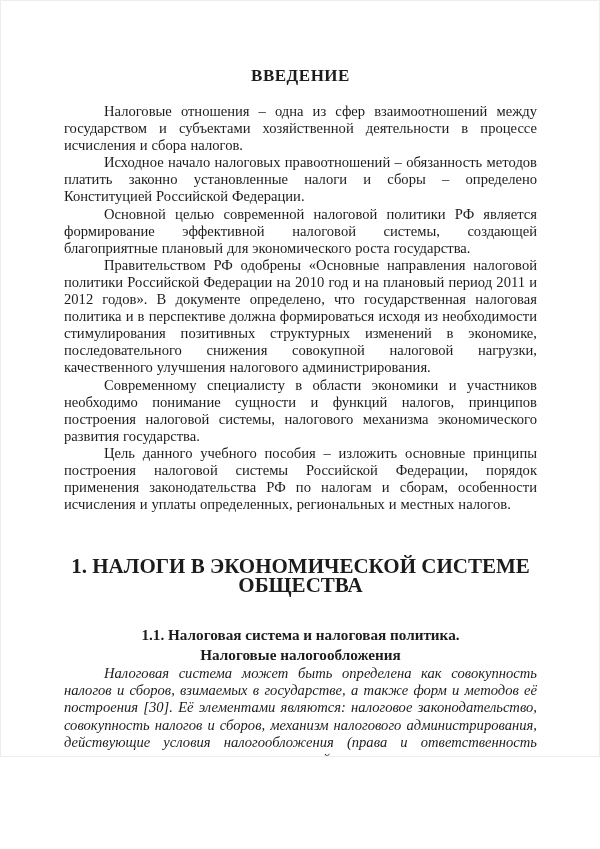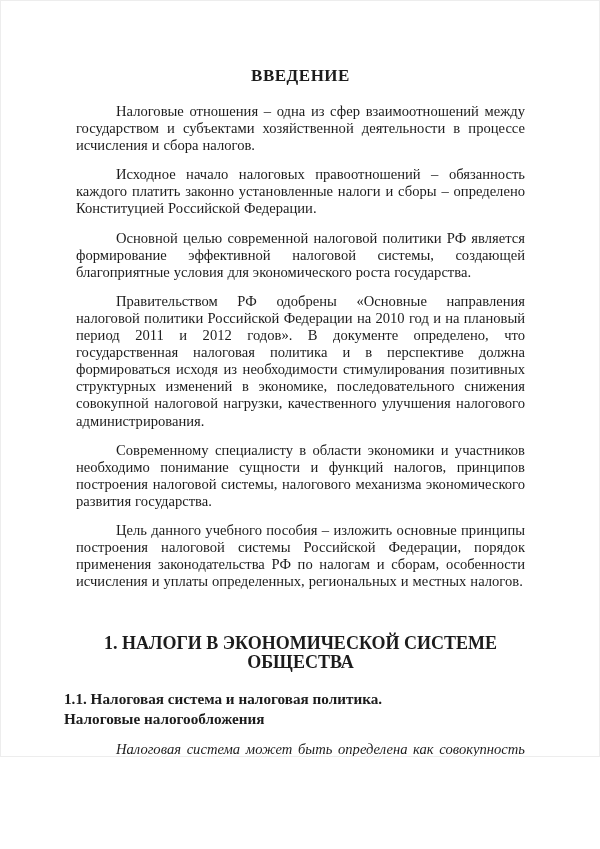--- a/index.html
+++ b/index.html
@@ -20,40 +20,41 @@
     overflow: hidden;
   }
   .doc-title {
     margin: 6px 0 17px 0;
     font-size: 17px;
     font-weight: bold;
     text-align: center;
     letter-spacing: 0.5px;
   }
   p.body-par {
-    margin: 12px;
+    margin: 0;
     font-size: 14.6px;
     line-height: 17.1px;
     text-align: justify;
     text-indent: 40px;
     hyphens: auto;
     -webkit-hyphens: auto;
     word-spacing: 0.3px;
   }
   .chapter-heading {
     margin: 44px 0 0 0;
-    font-size: 18px;
+    font-size: 21px;
     font-weight: bold;
     text-align: center;
     line-height: 19px;
   }
   .section-heading {
-    margin: 17px 0 0 0;
+    margin: 30px 0 0 0;
     font-size: 15.2px;
     font-weight: bold;
+    text-align: center;
     line-height: 20px;
   }
   .section-heading span { display: block; }
   .after-heading { margin-top: 13px; font-style: italic; }
   .page-number {
     position: absolute;
     left: 0;
     right: 0;
     top: 765px;
     text-align: center;
@@ -62,22 +63,22 @@
   }
 </style>
 </head>
 <body>
 
 <div class="page">
 
   <h1 class="doc-title">ВВЕДЕНИЕ</h1>
 
   <p class="body-par">Налоговые отношения – одна из сфер взаимоотношений между государством и субъектами хозяйственной деятельности в процессе исчисления и сбора налогов.</p>
-  <p class="body-par">Исходное начало налоговых правоотношений – обязанность каждого платить законно установленные налоги и сборы – определено Конституцией Российской Федерации.</p>
-  <p class="body-par">Основной целью современной налоговой политики РФ является формирование эффективной налоговой системы, создающей благоприятные условия для экономического роста государства.</p>
+  <p class="body-par">Исходное начало налоговых правоотношений – обязанность методов платить законно установленные налоги и сборы – определено Конституцией Российской Федерации.</p>
+  <p class="body-par">Основной целью современной налоговой политики РФ является формирование эффективной налоговой системы, создающей благоприятные плановый для экономического роста государства.</p>
   <p class="body-par">Правительством РФ одобрены «Основные направления налоговой политики Российской Федерации на 2010 год и на плановый период 2011 и 2012 годов». В документе определено, что государственная налоговая политика и в перспективе должна формироваться исходя из необходимости стимулирования позитивных структурных изменений в экономике, последовательного снижения совокупной налоговой нагрузки, качественного улучшения налогового администрирования.</p>
   <p class="body-par">Современному специалисту в области экономики и участников необходимо понимание сущности и функций налогов, принципов построения налоговой системы, налогового механизма экономического развития государства.</p>
   <p class="body-par">Цель данного учебного пособия – изложить основные принципы построения налоговой системы Российской Федерации, порядок применения законодательства РФ по налогам и сборам, особенности исчисления и уплаты определенных, региональных и местных налогов.</p>
 
   <h2 class="chapter-heading">1. НАЛОГИ В ЭКОНОМИЧЕСКОЙ СИСТЕМЕ ОБЩЕСТВА</h2>
 
   <h3 class="section-heading">
     <span>1.1. Налоговая система и налоговая политика.</span>
     <span>Налоговые налогообложения</span>
   </h3>

